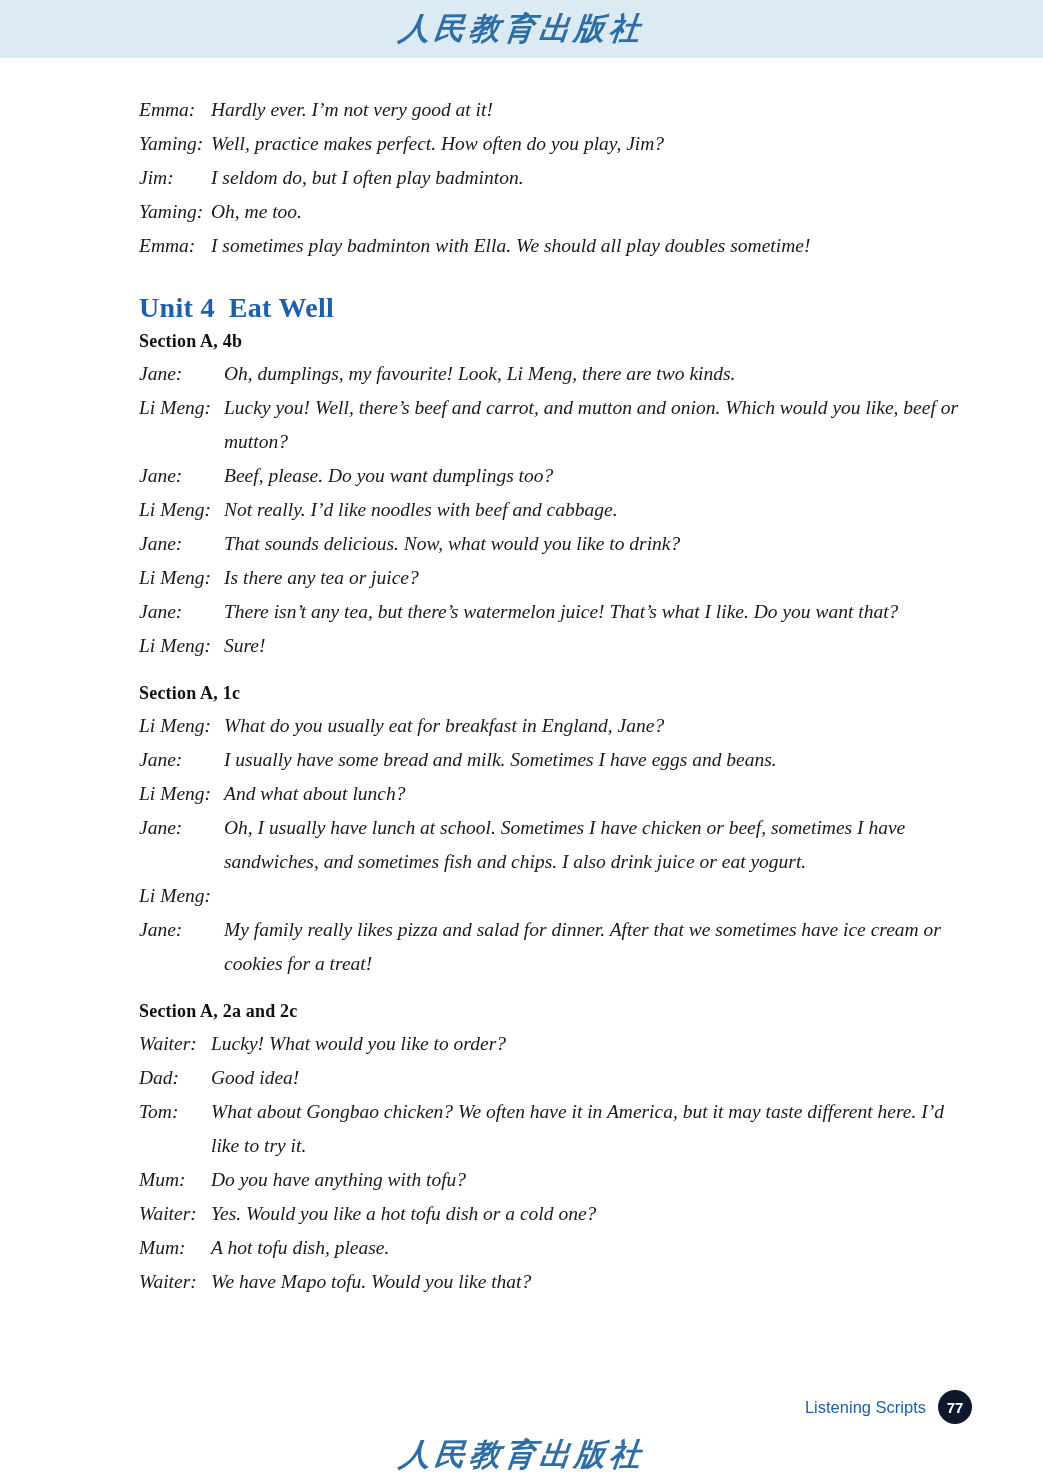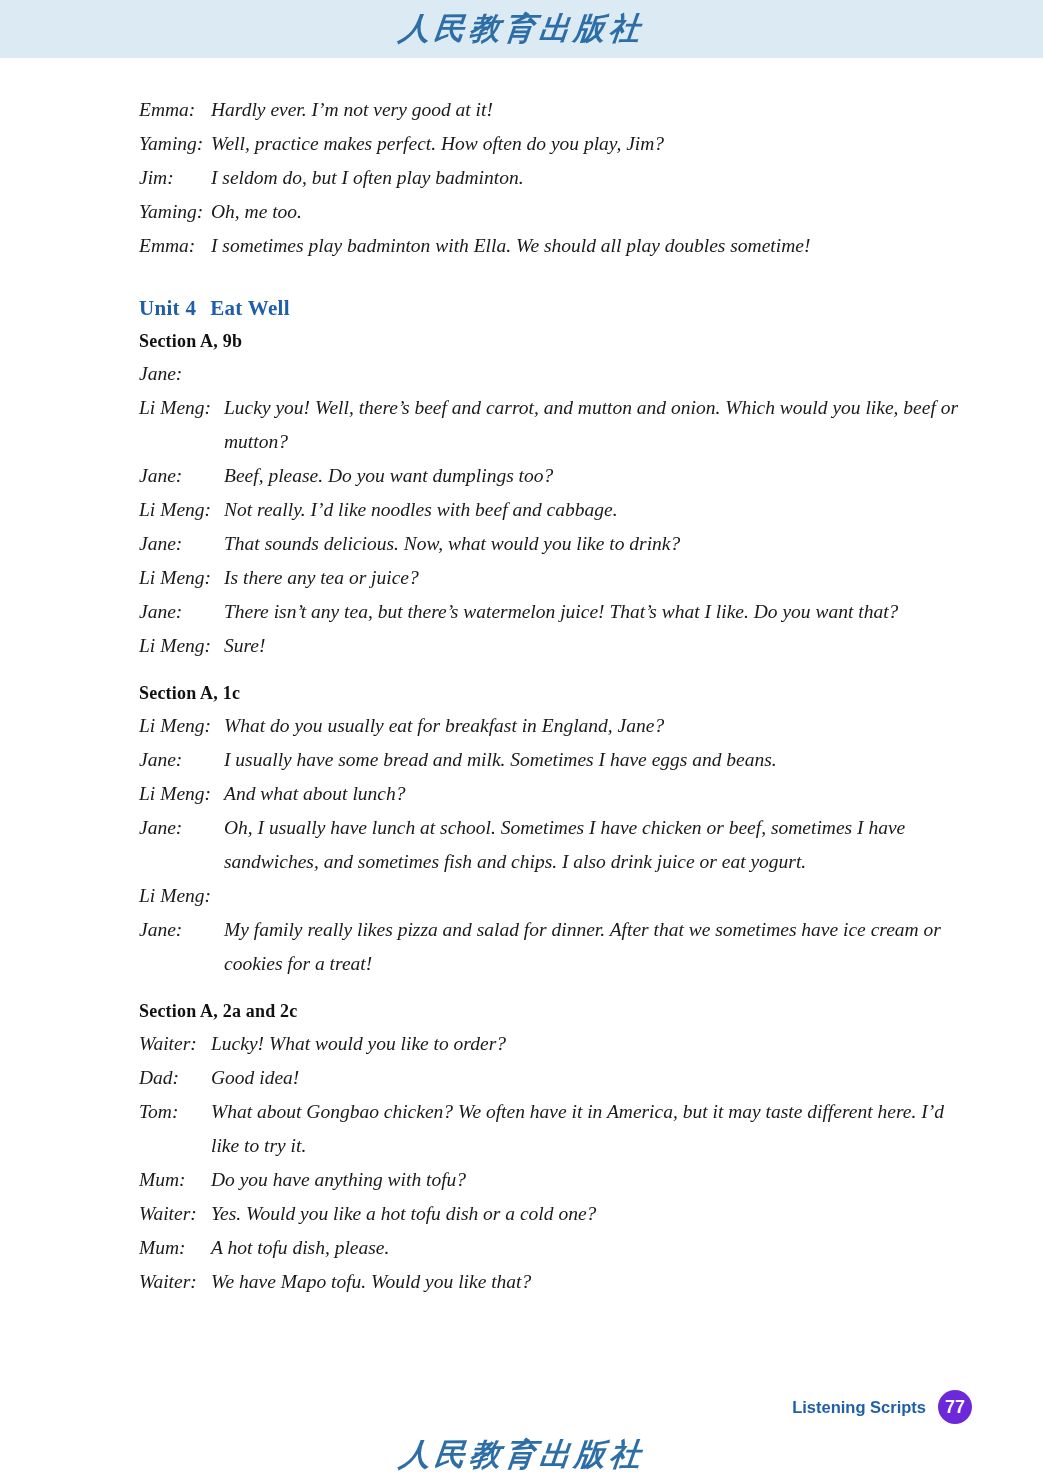--- a/index.html
+++ b/index.html
@@ -72,21 +72,21 @@
   .utterance {
     flex: 1 1 auto;
     font-style: italic;
   }
 
   .gap-small { height: 14px; }
   .gap-block { height: 28px; }
 
   
   .unit-heading {
-    font-size: 21px;
+    font-size: 28px;
     font-weight: bold;
     color: #1f5fa9;
     letter-spacing: 0.3px;
     margin: 0;
     line-height: 34px;
   }
   .unit-heading .unit-no { margin-right: 14px; }
 
   .section-heading {
     font-size: 18px;
@@ -119,31 +119,31 @@
     position: absolute;
     right: 71px;
     bottom: 62px;
     display: flex;
     align-items: center;
     gap: 12px;
   }
   .footer-label {
     font-family: "Liberation Sans", sans-serif;
     font-size: 16.5px;
-    font-weight: bold;
+    font-weight: normal;
     color: #1f5fa9;
   }
   .page-badge {
     width: 34px;
     height: 34px;
     border-radius: 50%;
-    background: #6d28d9;
+    background: #0f172a;
     color: #fff;
     font-family: "Liberation Sans", sans-serif;
-    font-size: 18px;
+    font-size: 15px;
     font-weight: bold;
     display: flex;
     align-items: center;
     justify-content: center;
   }
 </style>
 </head>
 <body>
 
 <div class="header-band">
@@ -175,24 +175,25 @@
         <span class="utterance">I sometimes play badminton with Ella. We should all play doubles sometime!</span>
       </div>
     </div>
 
     <div class="gap-block"></div>
 
     <div class="unit-heading">
       <span class="unit-no">Unit 4</span><span>Eat Well</span>
     </div>
 
-    <div class="section-heading">Section A, 9b</div>
-    <div>
-      <div class="line">
-        <span class="speaker w-wide">Jane:</span>
+    <div class="section-heading">Section A, 4b</div>
+    <div>
+      <div class="line">
+        <span class="speaker w-wide">Jane:</span>
+        <span class="utterance">Oh, dumplings, my favourite! Look, Li Meng, there are two kinds.</span>
       </div>
       <div class="line">
         <span class="speaker w-wide">Li Meng:</span>
         <span class="utterance">Lucky you! Well, there’s beef and carrot, and mutton and onion. Which would you like, beef or mutton?</span>
       </div>
       <div class="line">
         <span class="speaker w-wide">Jane:</span>
         <span class="utterance">Beef, please. Do you want dumplings too?</span>
       </div>
       <div class="line">

